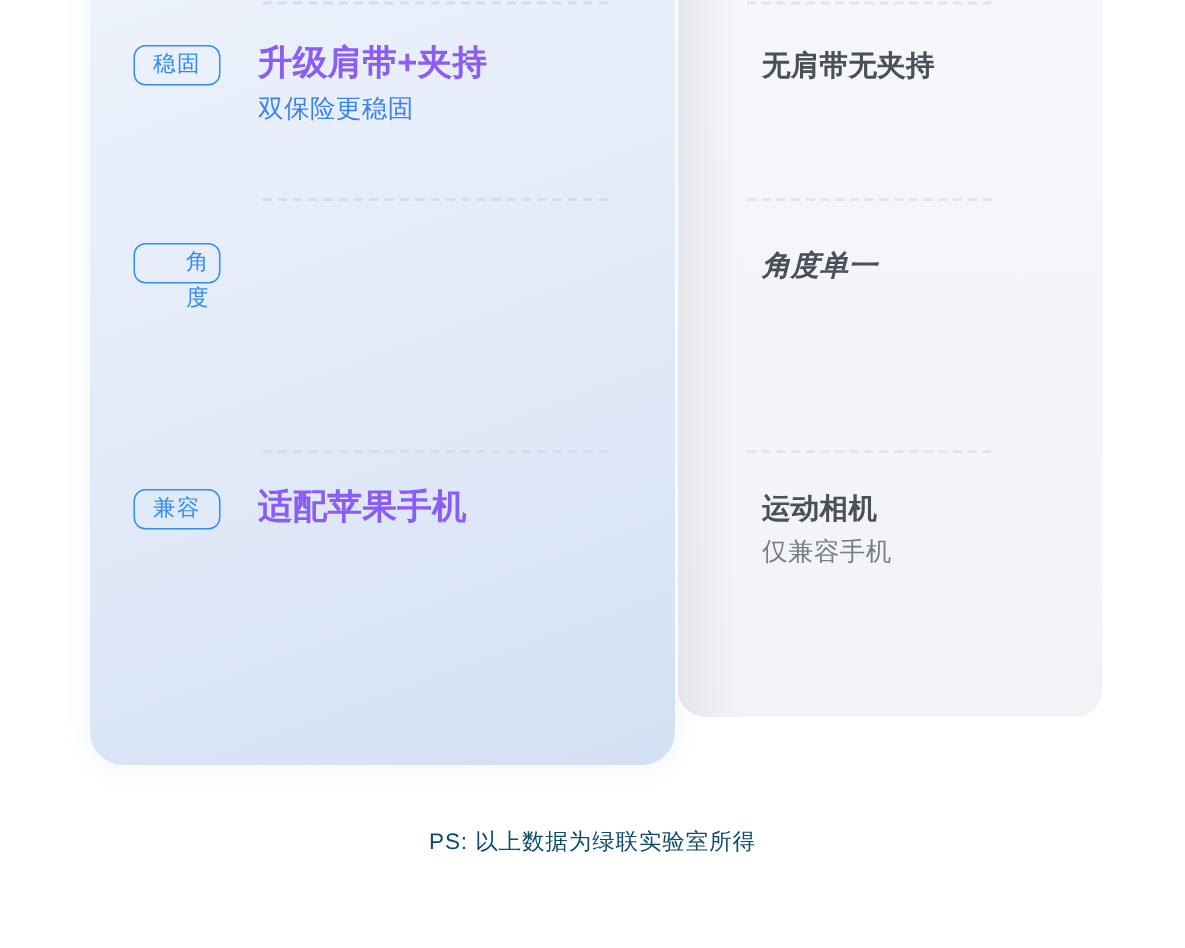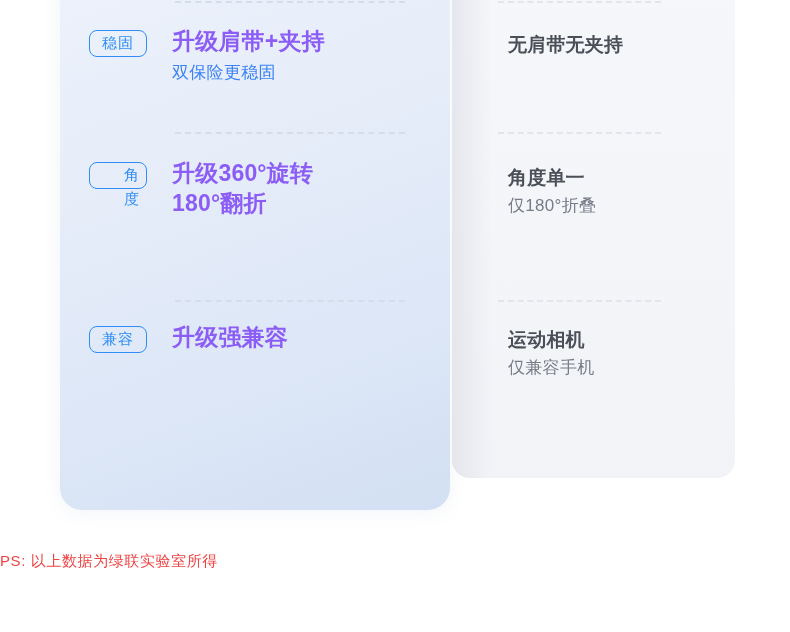--- a/index.html
+++ b/index.html
@@ -146,22 +146,23 @@
   }
   .dash-left  { left: 175px; width: 230px; }
   .dash-right { left: 498px; width: 163px; border-top-color: #e3e5ea; }
 
   
   .footnote {
     position: absolute;
     left: 0;
     top: 552px;
     width: 790px;
+    text-align: center;
     font-size: 15px;
-    color: #ef4444;
+    color: #0c4a6e;
     letter-spacing: 0.6px;
     font-weight: 400;
   }
 </style>
 </head>
 <body>
 
 <div class="compare-wrap">
 
   <div class="card-ours"></div>
@@ -180,43 +181,40 @@
       <div class="badge" style="top:4px;">稳固</div>
       <div class="row-text">
         <div class="title-l">升级肩带+夹持</div>
         <div class="sub-l">双保险更稳固</div>
       </div>
     </div>
 
     <div class="row-l" style="top:158px;">
       <div class="badge" style="top:4px;padding-left:28px;">角度</div>
       <div class="row-text">
-        <div class="title-l">升级360°旋转
-180°翻折</div>
       </div>
     </div>
 
     <div class="row-l" style="top:322px;">
       <div class="badge" style="top:4px;">兼容</div>
       <div class="row-text">
-        <div class="title-l">升级强兼容</div>
+        <div class="title-l">适配苹果手机</div>
       </div>
     </div>
 
   </div>
 
   <div class="rows-right">
 
     <div class="row-r" style="top:32px;">
       <div class="title-r">无肩带无夹持</div>
     </div>
 
-    <div class="row-r" style="top:165px;">
+    <div class="row-r" style="top:165px;font-style:italic;">
       <div class="title-r">角度单一</div>
-      <div class="sub-r">仅180°折叠</div>
     </div>
 
     <div class="row-r" style="top:327px;">
       <div class="title-r">运动相机</div>
       <div class="sub-r">仅兼容手机</div>
     </div>
 
   </div>
 
 </div>

